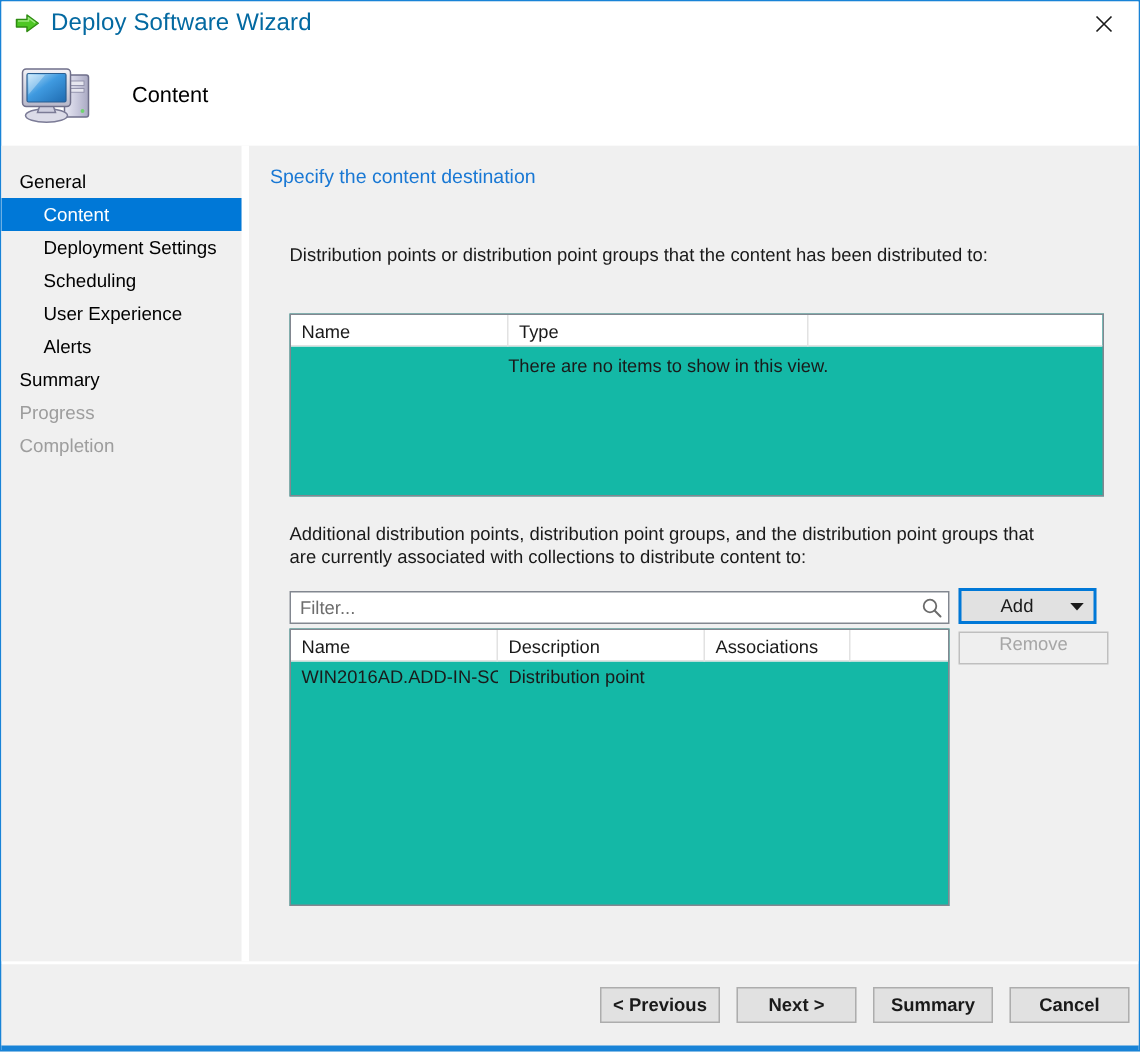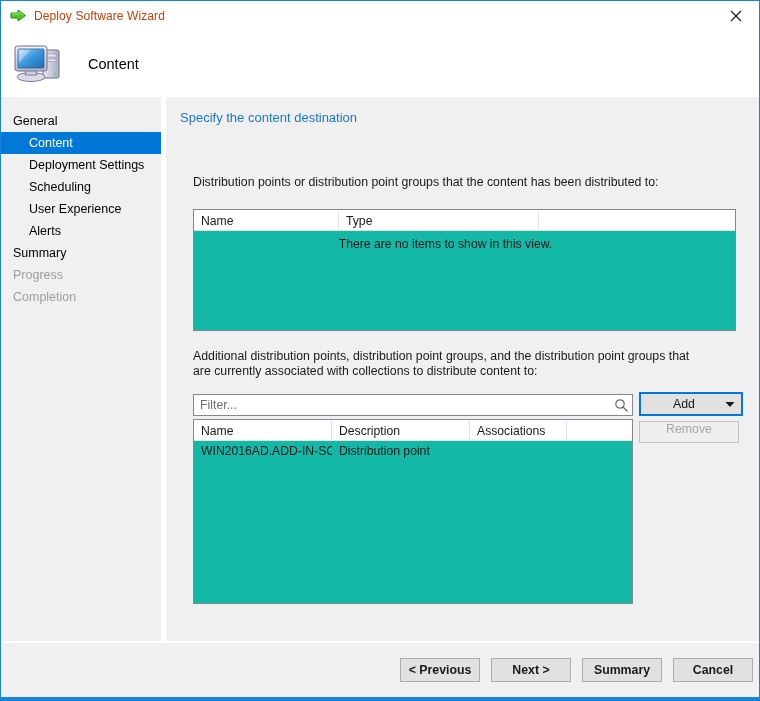--- a/index.html
+++ b/index.html
@@ -38,22 +38,22 @@
     position: relative;
   }
   .titlebar-icon {
     margin-left: 9px;
     margin-right: 7px;
     width: 17px;
     height: 15px;
     display: block;
   }
   .titlebar-text {
-    font-size: 12px;
-    color: #c2410c;
+    font-size: 16px;
+    color: #0369a1;
     letter-spacing: 0.1px;
   }
   .close-button {
     position: absolute;
     right: 0; top: 0;
     width: 46px;
     height: 29px;
     display: flex;
     align-items: center;
     justify-content: center;
@@ -138,21 +138,21 @@
     color: #1978d4;
     white-space: nowrap;
   }
 
   .label-text {
     position: absolute;
     font-size: 12.3px;
     color: #1a1a1a;
     line-height: 15px;
   }
-  #label-distributed { left: 27px; top: 78px; width: 530px; }
+  #label-distributed { left: 27px; top: 66px; width: 530px; }
   #label-additional  { left: 27px; top: 252px; width: 500px; }
 
   
   .listview {
     position: absolute;
     background: #14b8a6;
     border: 1px solid #828790;
     box-sizing: border-box;
     overflow: hidden;
   }
@@ -233,21 +233,21 @@
     display: flex;
     align-items: center;
     justify-content: center;
     cursor: default;
   }
 
   
   .split-button {
     position: absolute;
     left: 473px; top: 295px;
-    width: 104px; height: 24px;
+    width: 92px; height: 24px;
     box-sizing: border-box;
     border: 2px solid #0078d7;
     background: #e1e1e1;
     display: flex;
     align-items: center;
     cursor: default;
   }
   .split-button .sb-label {
     flex: 1;
     text-align: center;

